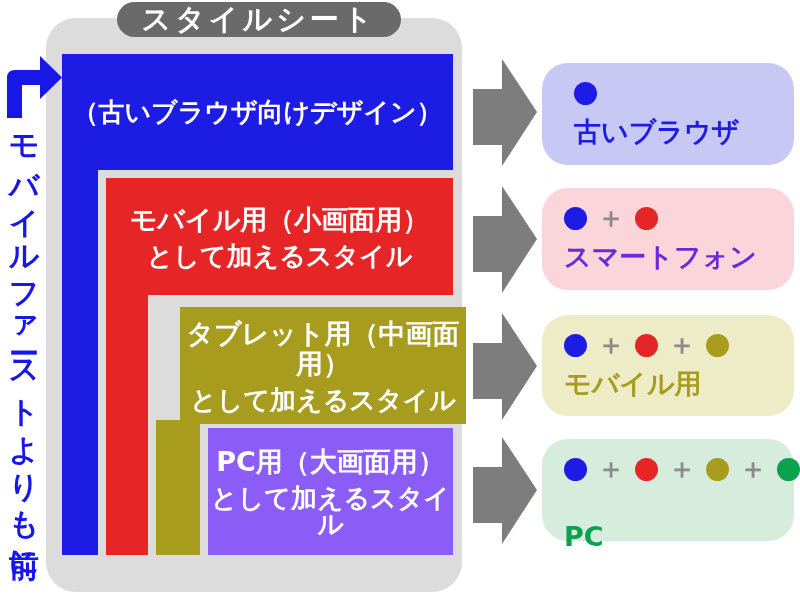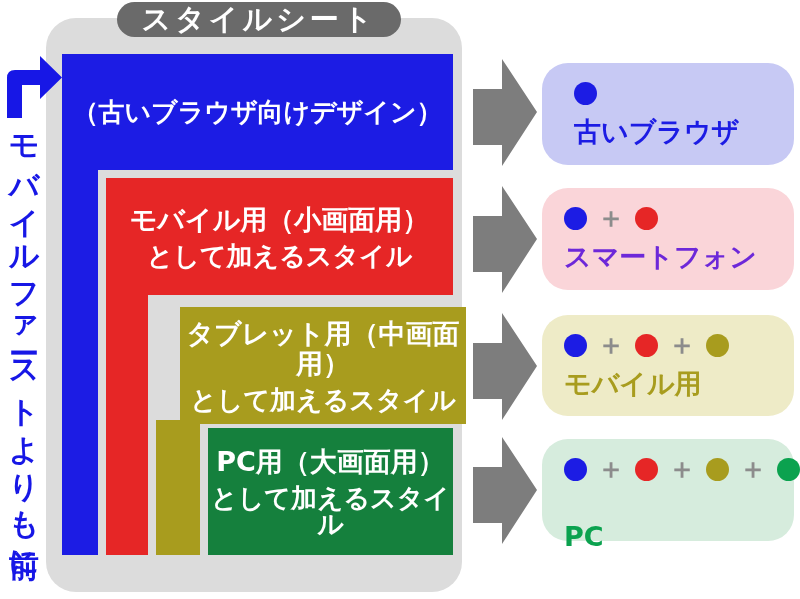--- a/index.html
+++ b/index.html
@@ -85,21 +85,21 @@
     <div class="l2">として加えるスタイル</div>
   </div>
   <div class="col col-1" style="background: rgb(230, 38, 38);"></div>
 
   <div class="bar bar-2" style="background: rgb(168, 156, 30);">
     <div class="l1">タブレット用（中画面用）</div>
     <div class="l2">として加えるスタイル</div>
   </div>
   <div class="col col-2" style="background: rgb(168, 156, 30);"></div>
 
-  <div class="bar bar-3" style="background: #15803d;">
+  <div class="bar bar-3" style="background: #8b5cf6;">
     <div class="l1">PC用（大画面用）</div>
     <div class="l2">として加えるスタイル</div>
   </div>
 
   <svg class="flow-arrow fa-0" viewBox="0 0 64 107">
     <polygon points="0,30 29,30 29,0 64,53 29,107 29,86 0,86" style="fill: rgb(125, 125, 125);"></polygon>
   </svg>
   <svg class="flow-arrow fa-1" viewBox="0 0 64 107">
     <polygon points="0,30 29,30 29,0 64,53 29,107 29,86 0,86" style="fill: rgb(125, 125, 125);"></polygon>
   </svg>

